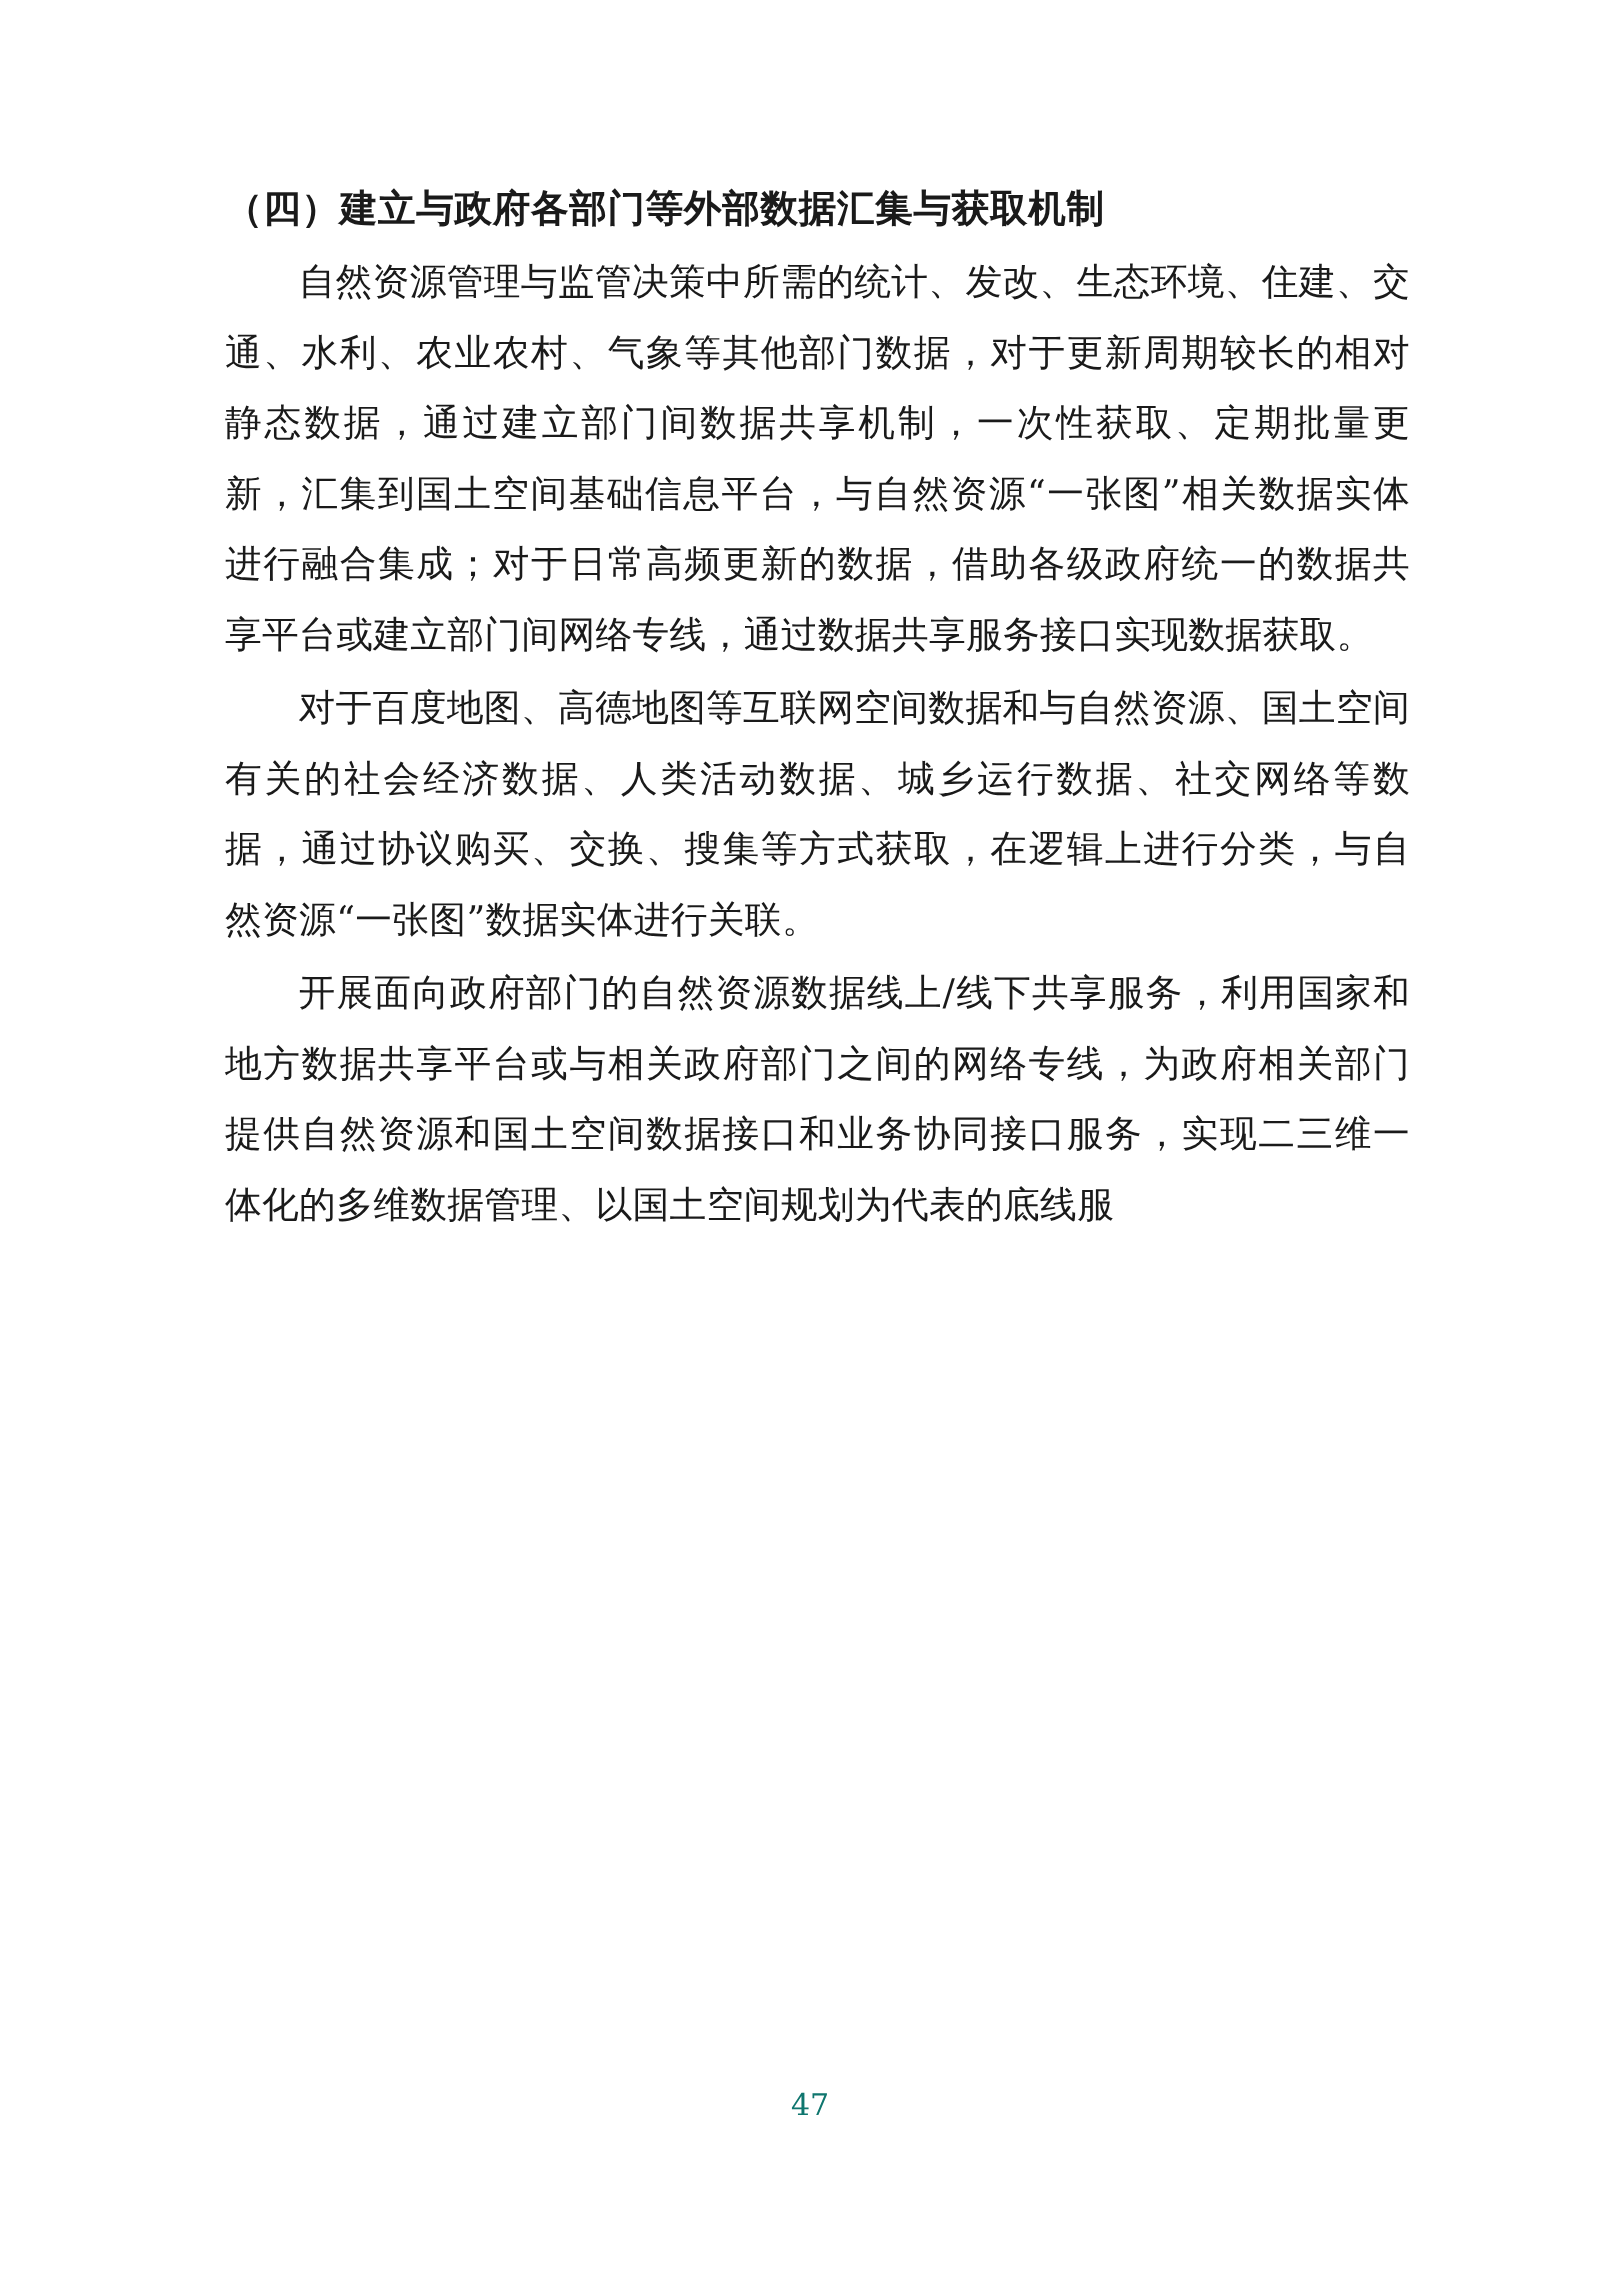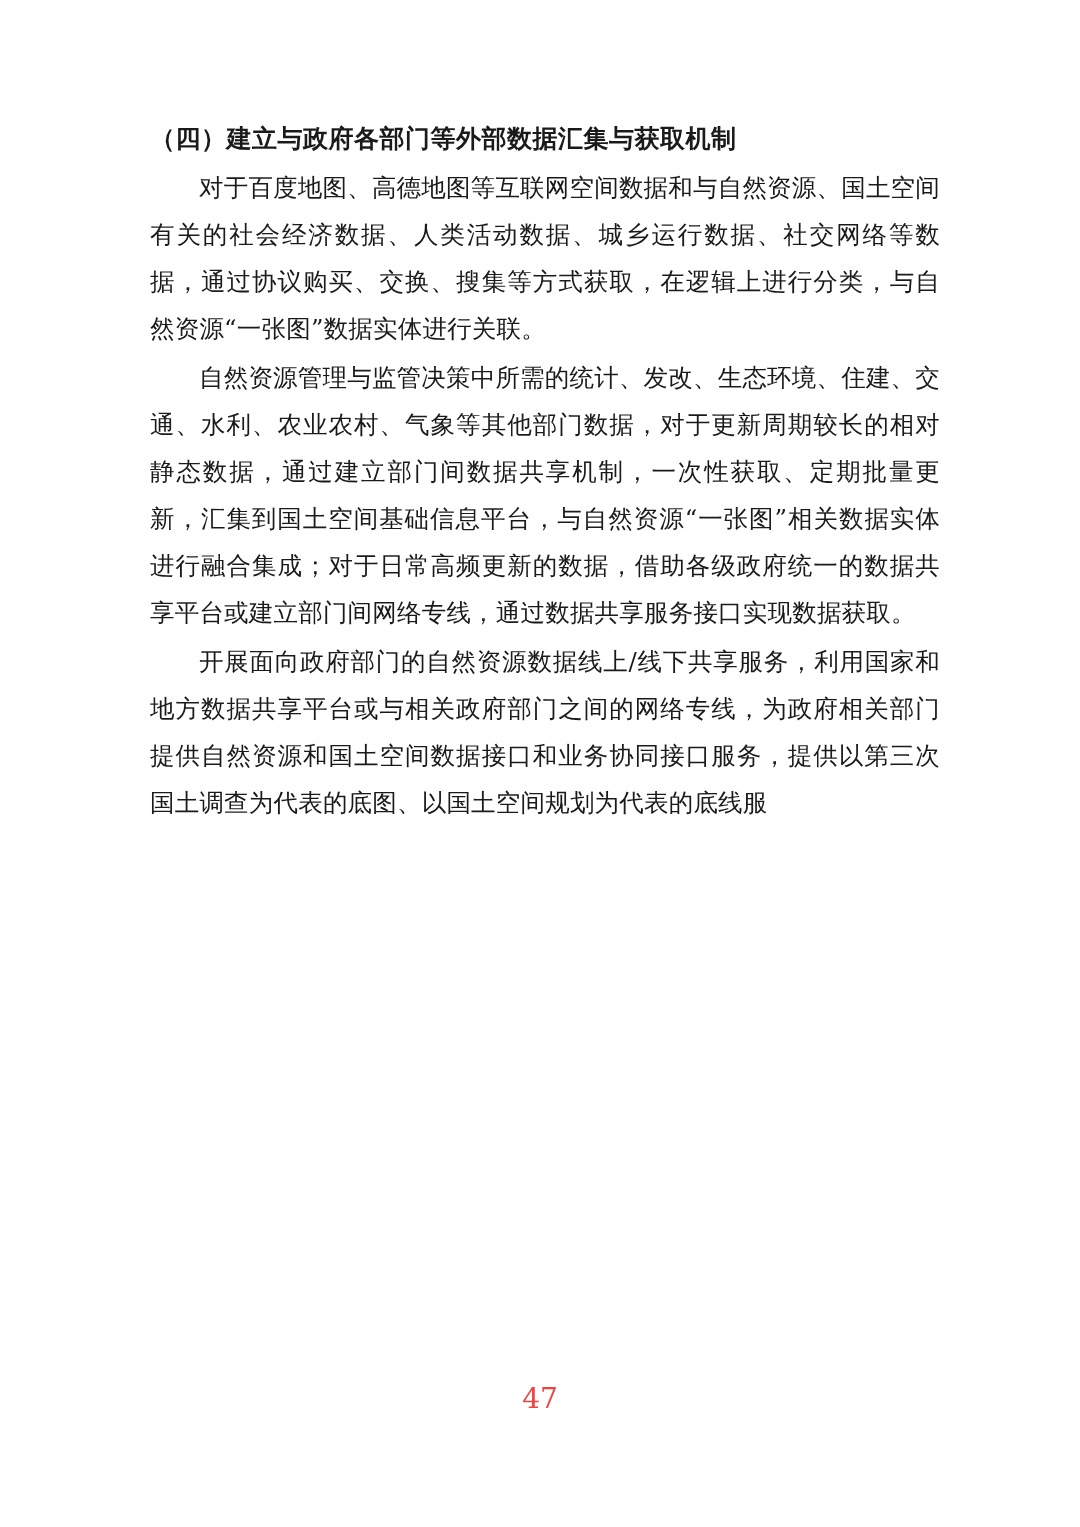--- a/index.html
+++ b/index.html
@@ -47,39 +47,39 @@
     text-justify: inter-ideograph;
     letter-spacing: 0.2px;
   }
   .page-number {
     position: absolute;
     left: 0;
     right: 0;
     bottom: 112px;
     text-align: center;
     font-family: "DejaVu Serif", "Liberation Serif", serif;
-    font-size: 28px;
-    color: #ef4444;
+    font-size: 20px;
+    color: #0f766e;
   }
 </style>
 </head>
 <body>
 
 <div class="page">
   <div class="content">
 
     <div class="heading-block first">
       <h2 class="section-heading">（四）建立与政府各部门等外部数据汇集与获取机制</h2>
     </div>
 
+    <p class="body-para">自然资源管理与监管决策中所需的统计、发改、生态环境、住建、交通、水利、农业农村、气象等其他部门数据，对于更新周期较长的相对静态数据，通过建立部门间数据共享机制，一次性获取、定期批量更新，汇集到国土空间基础信息平台，与自然资源“一张图”相关数据实体进行融合集成；对于日常高频更新的数据，借助各级政府统一的数据共享平台或建立部门间网络专线，通过数据共享服务接口实现数据获取。</p>
+
     <p class="body-para">对于百度地图、高德地图等互联网空间数据和与自然资源、国土空间有关的社会经济数据、人类活动数据、城乡运行数据、社交网络等数据，通过协议购买、交换、搜集等方式获取，在逻辑上进行分类，与自然资源“一张图”数据实体进行关联。</p>
-
-    <p class="body-para">自然资源管理与监管决策中所需的统计、发改、生态环境、住建、交通、水利、农业农村、气象等其他部门数据，对于更新周期较长的相对静态数据，通过建立部门间数据共享机制，一次性获取、定期批量更新，汇集到国土空间基础信息平台，与自然资源“一张图”相关数据实体进行融合集成；对于日常高频更新的数据，借助各级政府统一的数据共享平台或建立部门间网络专线，通过数据共享服务接口实现数据获取。</p>
 
 
 
 
-    <p class="body-para">开展面向政府部门的自然资源数据线上/线下共享服务，利用国家和地方数据共享平台或与相关政府部门之间的网络专线，为政府相关部门提供自然资源和国土空间数据接口和业务协同接口服务，提供以第三次国土调查为代表的底图、以国土空间规划为代表的底线服</p>
+    <p class="body-para">开展面向政府部门的自然资源数据线上/线下共享服务，利用国家和地方数据共享平台或与相关政府部门之间的网络专线，为政府相关部门提供自然资源和国土空间数据接口和业务协同接口服务，实现二三维一体化的多维数据管理、以国土空间规划为代表的底线服</p>
 
   </div>
 
   <div class="page-number">47</div>
 </div>
 
 </body></html>

